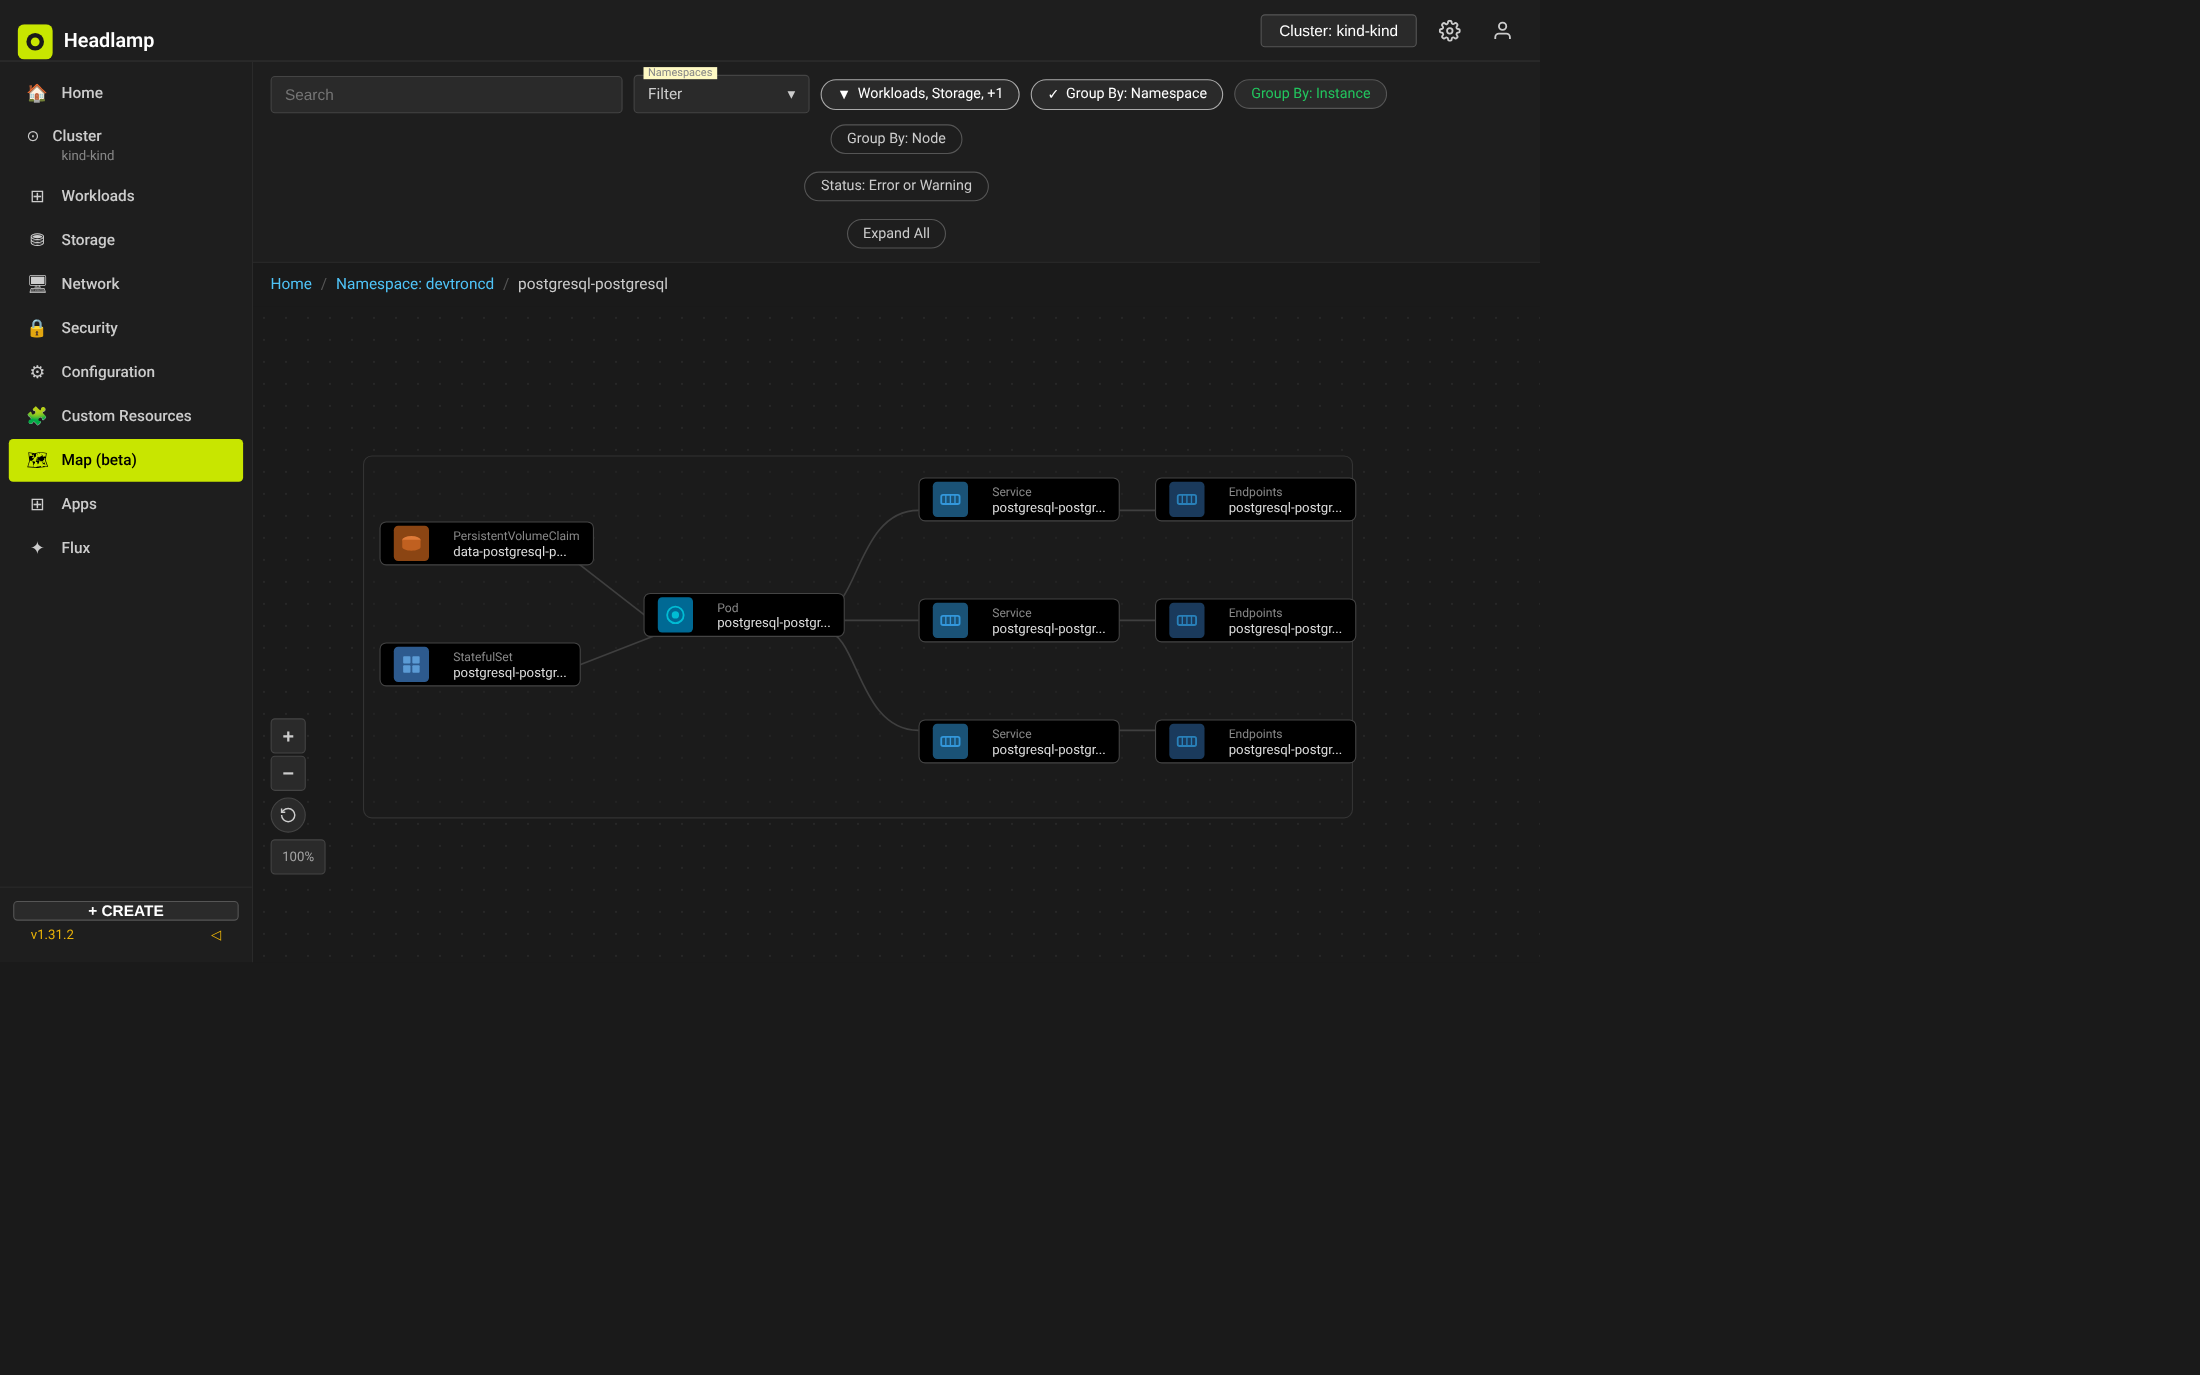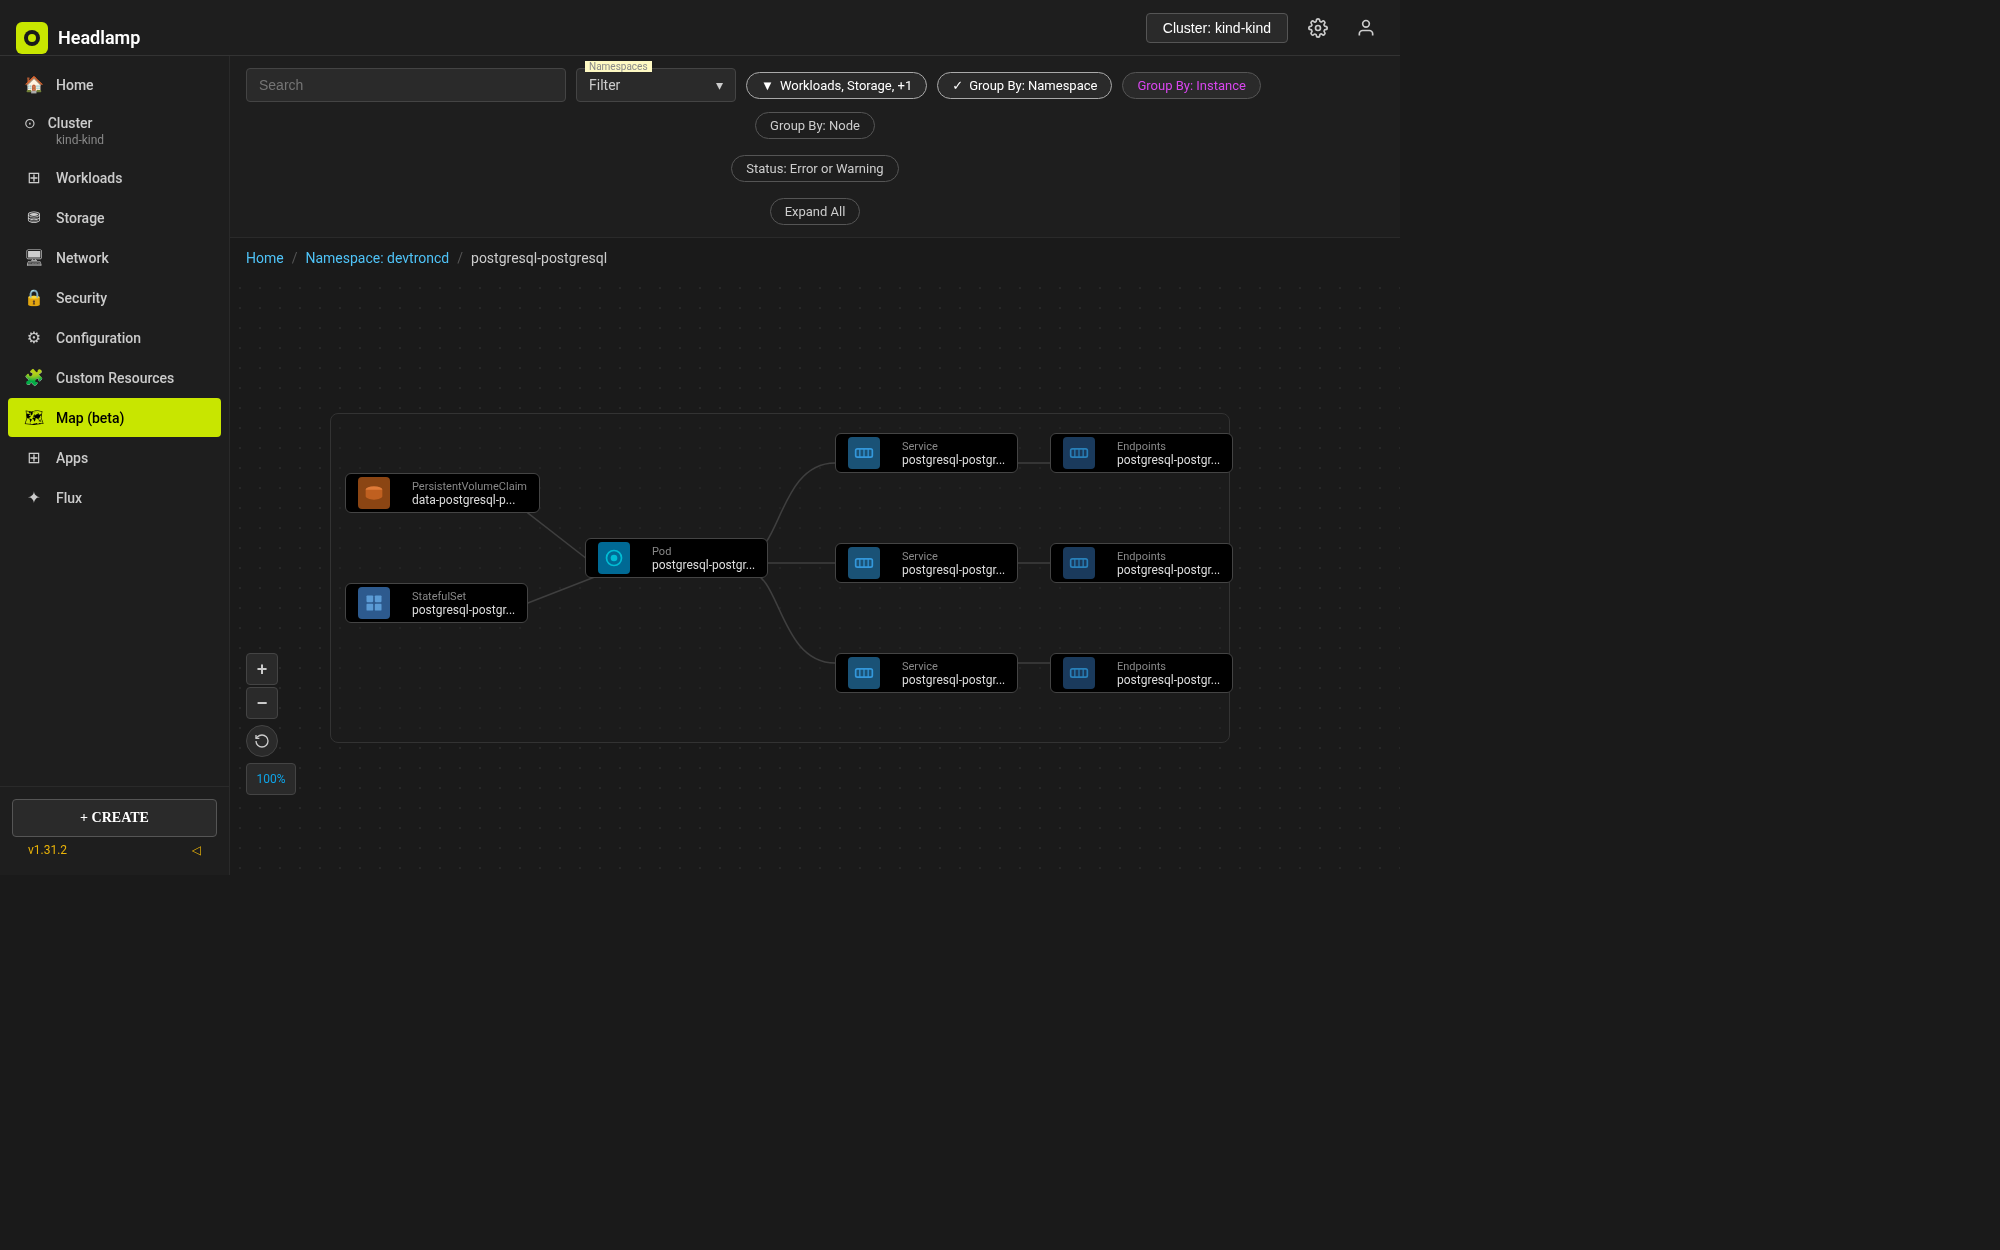--- a/index.html
+++ b/index.html
@@ -135,30 +135,28 @@
 
     .sidebar-bottom {
       padding: 12px;
       border-top: 1px solid #2a2a2a;
     }
     .create-btn {
       width: 100%;
       background: #2a2a2a;
       border: 1px solid #555;
       color: #fff;
-      padding: 10px;
       border-radius: 4px;
       cursor: pointer;
       font-size: 14px;
       font-weight: 600;
       display: flex;
       align-items: center;
       justify-content: center;
       gap: 8px;
-      font-family: Liberation Serif, serif;
     }
     .version-bar {
       display: flex;
       align-items: center;
       justify-content: space-between;
       padding: 6px 16px;
       color: #eab308;
       font-size: 12px;
     }
 
@@ -216,21 +214,21 @@
       padding: 0 4px;
     }
     .filter-chip {
       display: flex;
       align-items: center;
       gap: 6px;
       background: #2a2a2a;
       border: 1px solid #555;
       border-radius: 20px;
       padding: 5px 14px;
-      color: #d946ef;
+      color: #22c55e;
       font-size: 13px;
       cursor: pointer;
     }
     .filter-chip.active {
       border-color: #aaa;
       color: #fff;
     }
     .toolbar-row2 {
       display: flex;
       align-items: center;
@@ -363,21 +361,21 @@
       justify-content: center;
       cursor: pointer;
       font-size: 16px;
       margin-top: 4px;
     }
     .zoom-level {
       width: 50px;
       height: 32px;
       background: #2a2a2a;
       border: 1px solid #444;
-      color: #0ea5e9;
+      color: #a3a3a3;
       border-radius: 4px;
       display: flex;
       align-items: center;
       justify-content: center;
       cursor: pointer;
       font-size: 12px;
       margin-top: 4px;
     }
 
     

